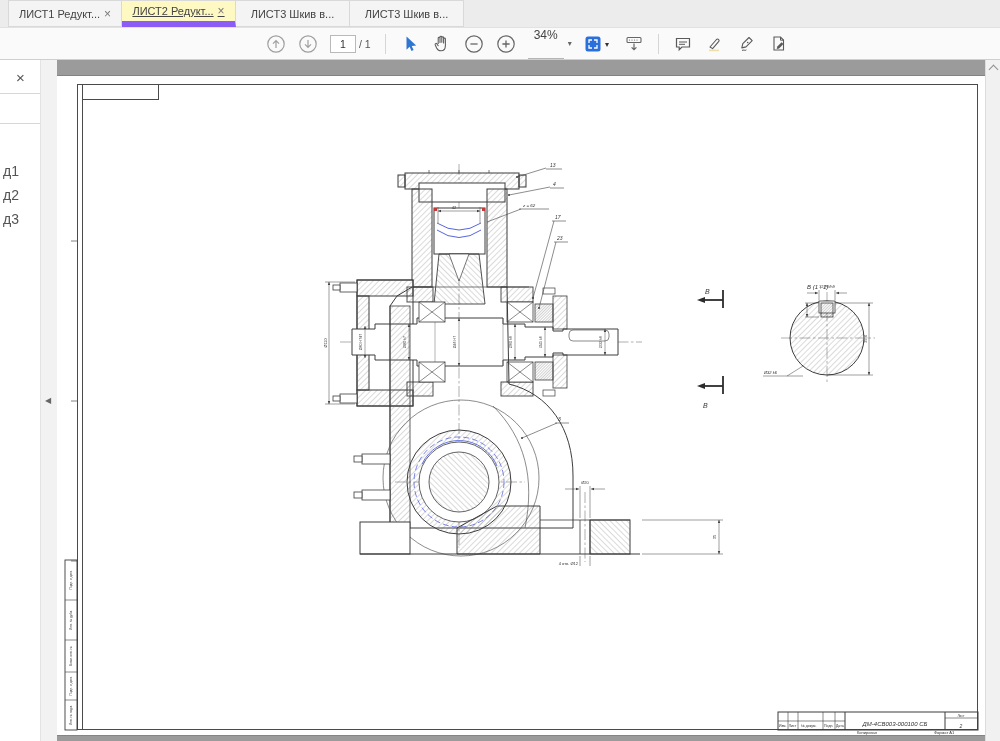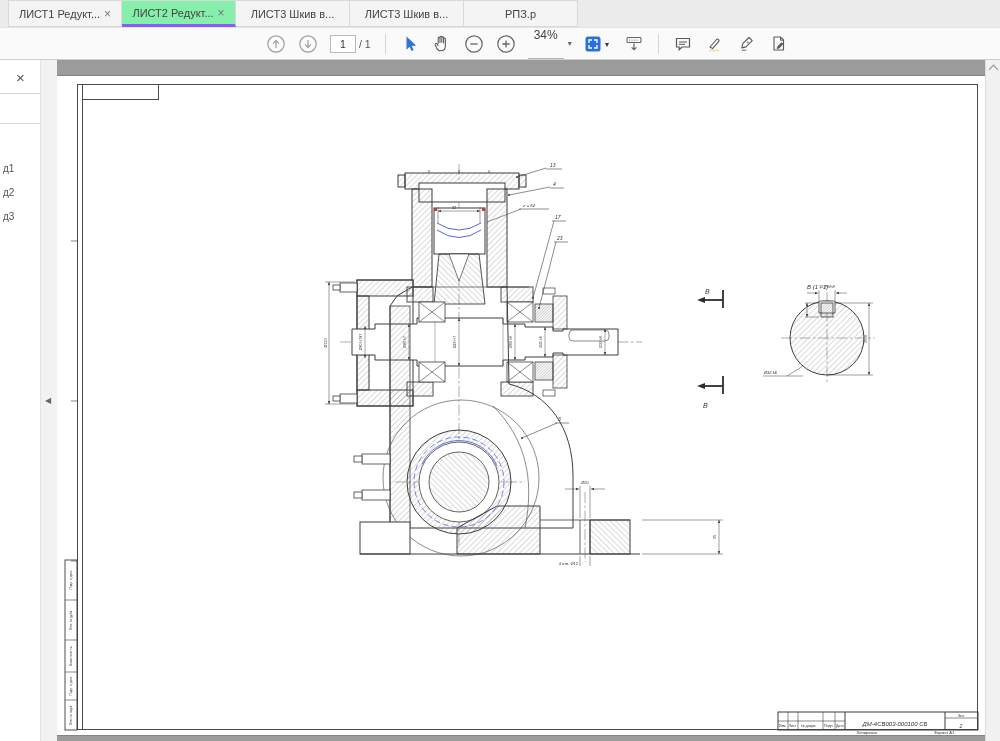--- a/index.html
+++ b/index.html
@@ -6,21 +6,21 @@
   .app{position:relative;width:1000px;height:741px;overflow:hidden;
        font-family:"Liberation Sans","DejaVu Sans",sans-serif;background:#ececec;}
 
   
   .tabbar{position:absolute;left:0;top:0;width:1000px;height:27px;background:#ececec;
           display:flex;align-items:stretch;padding-left:8px;box-sizing:border-box;}
   .tab{position:relative;width:114px;box-sizing:border-box;display:flex;align-items:center;
        justify-content:center;gap:4px;background:#f4f4f4;border:1px solid #d9d9d9;border-left:none;
        font-size:11px;color:#444;white-space:nowrap;overflow:hidden;cursor:default;}
   .tab:first-child{border-left:1px solid #d9d9d9;}
-  .tab.active{background:#86efac;border-bottom:3px solid #8b5cf6;z-index:3;}
+  .tab.active{background:#fef9c3;border-bottom:6px solid #8b5cf6;z-index:3;text-decoration:underline;}
   .tab-label{overflow:hidden;text-overflow:clip;white-space:nowrap;}
   .tab-close{font-size:12px;color:#777;line-height:10px;}
 
   
   .toolbar{position:absolute;left:0;top:27px;width:1000px;height:33px;background:#fafafa;
            border-top:1px solid #e2e2e2;border-bottom:1px solid #cfcfcf;box-sizing:border-box;
            display:flex;align-items:center;}
   .tb-spacer{width:260px;flex:0 0 auto;}
   .tb-btn{flex:0 0 auto;width:22px;height:22px;display:flex;align-items:center;justify-content:center;
           margin:0 5px;}
@@ -30,21 +30,21 @@
   .page-total{font-size:10.5px;color:#555;margin-right:6px;}
   .zoom-ctrl{display:flex;align-items:center;margin:0 6px;}
   .zoom-val{font-size:12px;color:#444;border-bottom:1px solid #b5b5b5;padding:0 6px 16px 6px;}
   .caret{font-size:8px;color:#666;margin-left:4px;}
 
   
   .main{position:absolute;left:0;top:60px;width:1000px;height:681px;}
   .sidepanel{position:absolute;left:0;top:0;width:40px;height:681px;background:#fff;}
   .sp-close{position:absolute;left:16px;top:9px;font-size:15px;color:#555;}
   .sp-div{position:absolute;left:0;width:40px;height:1px;background:#d7d7d7;}
-  .sp-item{position:absolute;left:3px;font-size:10px;color:#555;white-space:nowrap;}
+  .sp-item{position:absolute;left:3px;font-size:14px;color:#555;white-space:nowrap;}
   .gutter{position:absolute;left:40px;top:0;width:17px;height:681px;background:#f2f2f2;
           border-left:1px solid #e3e3e3;box-sizing:border-box;}
   .gutter-arrow{position:absolute;left:4px;top:336px;font-size:8px;color:#666;}
   .viewport{position:absolute;left:57px;top:0;width:943px;height:681px;background:#9b9b9b;overflow:hidden;}
   .page{position:absolute;left:0;top:16px;width:928px;height:659px;background:#fff;
         box-shadow:0 0 0 1px #848484;}
   .vscroll{position:absolute;right:0;top:0;width:15px;height:681px;background:#f1f1f1;
            border-left:1px solid #dcdcdc;box-sizing:border-box;}
   .chev-up{width:6px;height:6px;border-left:1.4px solid #8f8f8f;border-top:1.4px solid #8f8f8f;
            transform:rotate(45deg);margin:6px auto 0 auto;}
@@ -64,23 +64,20 @@
     </div>
     <div class="tab active">
       <span class="tab-label">ЛИСТ2 Редукт...</span>
       <span class="tab-close">×</span>
     </div>
     <div class="tab">
       <span class="tab-label">ЛИСТ3 Шкив в...</span>
     </div>
     <div class="tab">
       <span class="tab-label">ЛИСТ3 Шкив в...</span>
-    </div>
-    <div class="tab">
-      <span class="tab-label">РПЗ.р</span>
     </div>
   </div>
 
   <div class="toolbar">
     <div class="tb-spacer"></div>
 
     <div class="tb-btn">
       <svg width="20" height="20" viewBox="0 0 20 20">
         <circle cx="10" cy="10" r="8.2" fill="none" stroke="#9f9f9f" stroke-width="1.2"></circle>
         <path d="M10,14 V6.8 M7,9.6 L10,6.6 L13,9.6" fill="none" stroke="#9f9f9f" stroke-width="1.2"></path>

